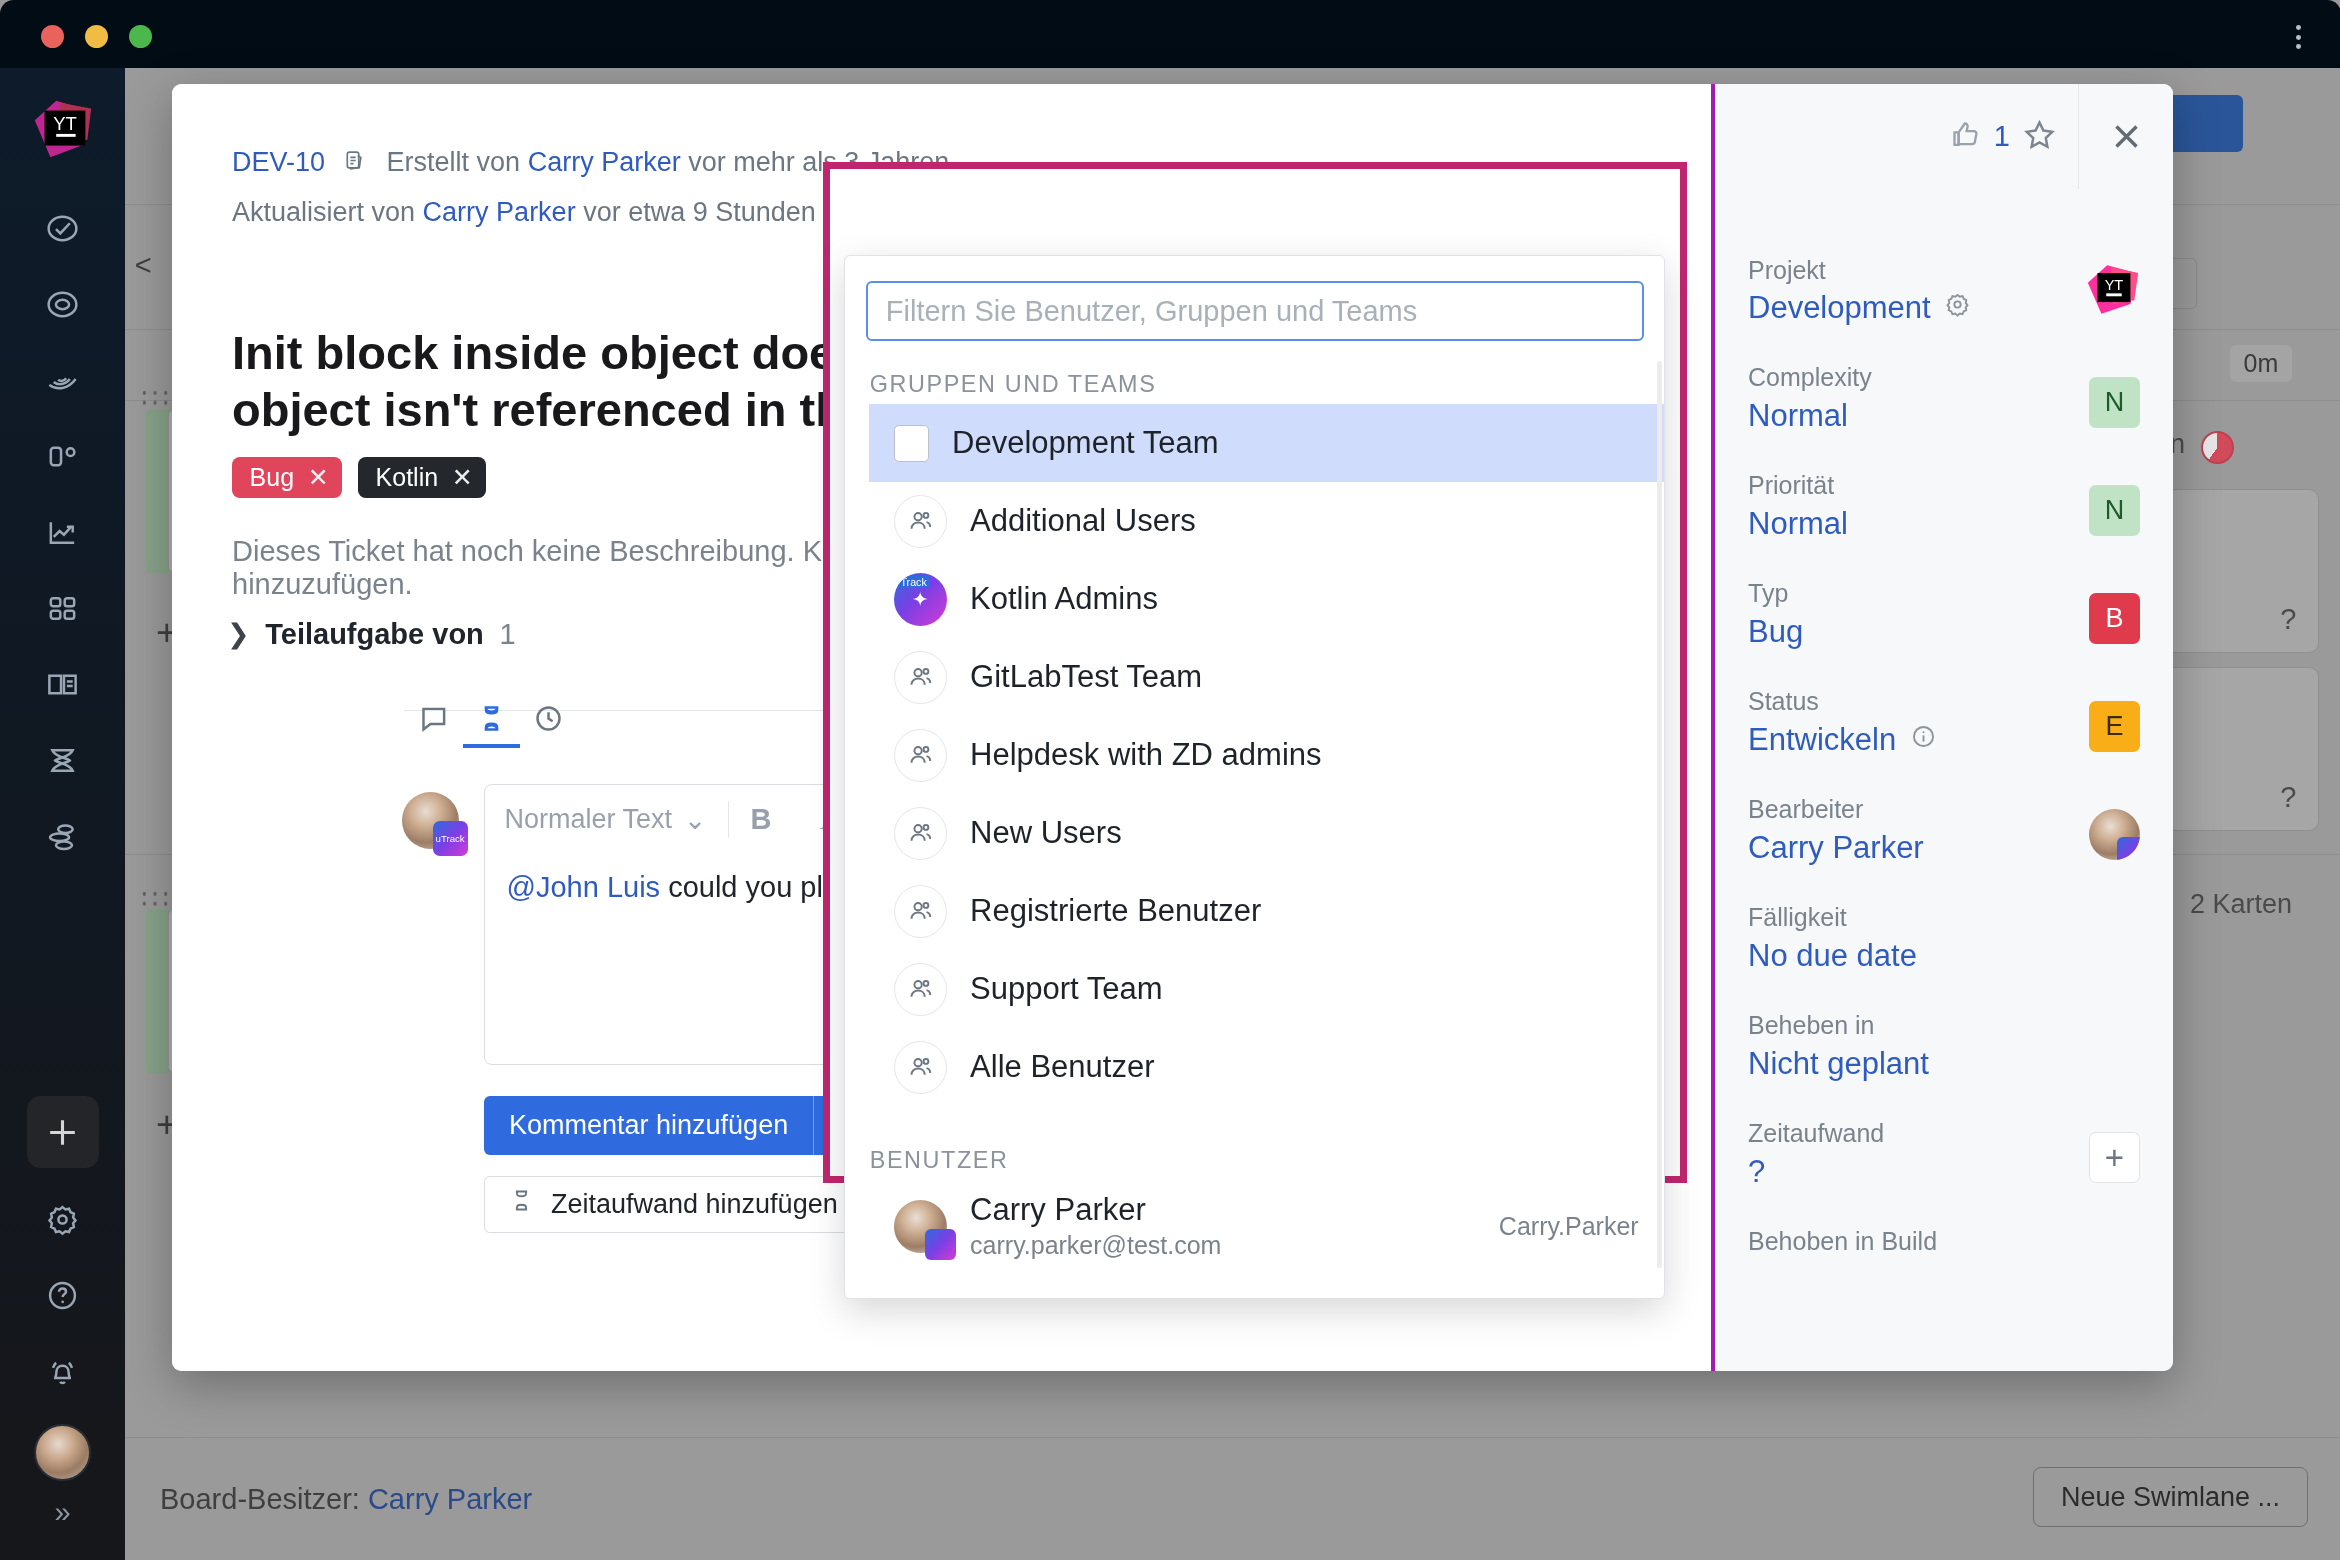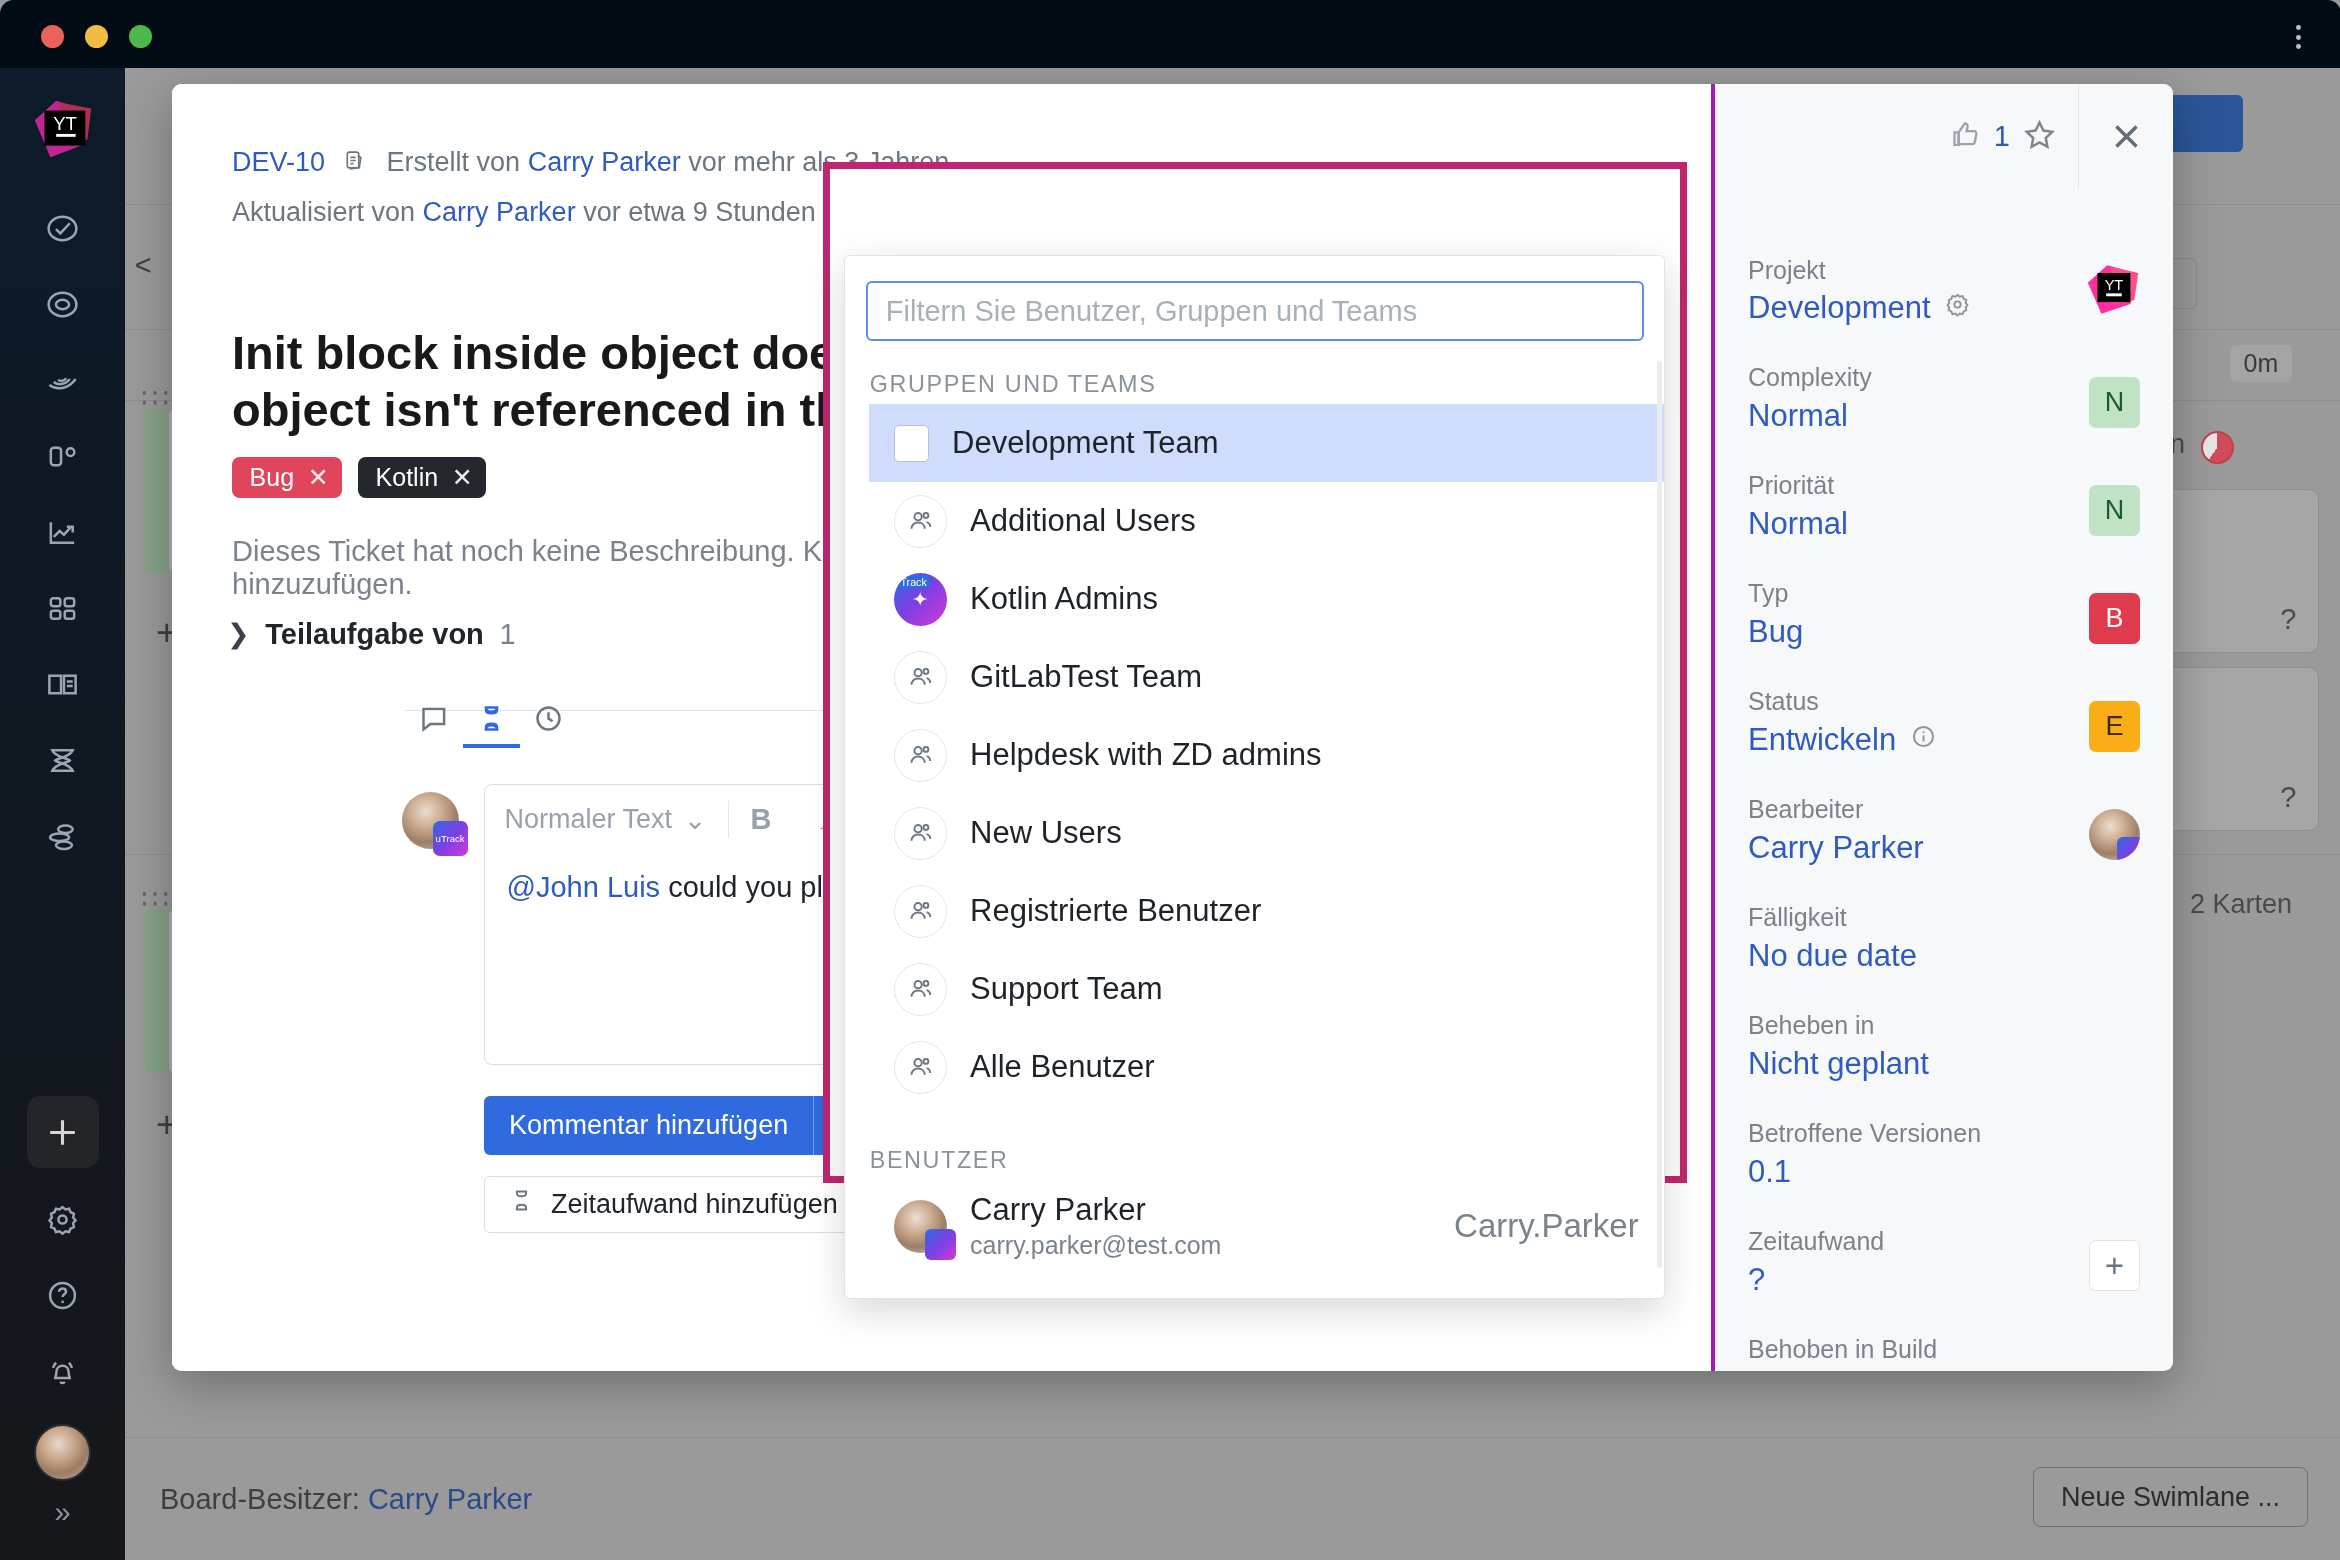--- a/index.html
+++ b/index.html
@@ -254,21 +254,21 @@
       font-size:10.7px; padding:0 2.9px; border-radius:2px; }
   .prow .gic.grad .star { font-size: 19.5px; }
   .prow .nm { font-size: 31px; color:#1d2329; }
   .urow { height: 94px; display:flex; align-items:center; padding: 0 25px; gap: 23.4px; }
   .urow .uav { width: 53px; height: 53px; border-radius:50%; position:relative;
      background: radial-gradient(circle at 42% 34%, #eadfd5 0%, #cdad91 32%, #9d7d65 62%, #e7e2de 100%); }
   .urow .uav .ub { position:absolute; right:-9.8px; bottom:-7.8px; width:31px;height:31px;border-radius:5.9px;
      background: linear-gradient(135deg,#2f6bde 0%, #7b3fe4 50%, #d63ad6 100%); }
   .urow .utxt .un { font-size: 31px; color:#1d2329; }
   .urow .utxt .ue { font-size: 25px; color:#7a838c; margin-top: 3.9px; }
-  .urow .ulogin { margin-left:auto; font-size: 33px; color:#7a838c; }
+  .urow .ulogin { margin-left:auto; font-size: 25px; color:#7a838c; }
   .popup-scroll { position:absolute; right: 2px; top: 105px; width: 4.9px; height: 907px; background:#ececec; border-radius:2.9px;}
 </style>
 </head>
 <body>
 
 <div id="root">
 
   <div class="mac-titlebar">
     <div class="traffic">
       <span class="dot red"></span>
@@ -628,26 +628,20 @@
               </div>
           </div>
 
           <div class="field">
             <div class="lab">Beheben in</div>
             <div class="val">
                 <span>Nicht geplant</span>
               </div>
           </div>
 
-          <div class="field">
-            <div class="lab">Betroffene Versionen</div>
-            <div class="val">
-                <span>0.1</span>
-              </div>
-          </div>
 
           <div class="field">
             <div class="lab">Zeitaufwand</div>
             <div class="val">
                 <span>?</span>
               </div>
             <div class="badge plus">+</div>
           </div>
 
           <div class="field">

